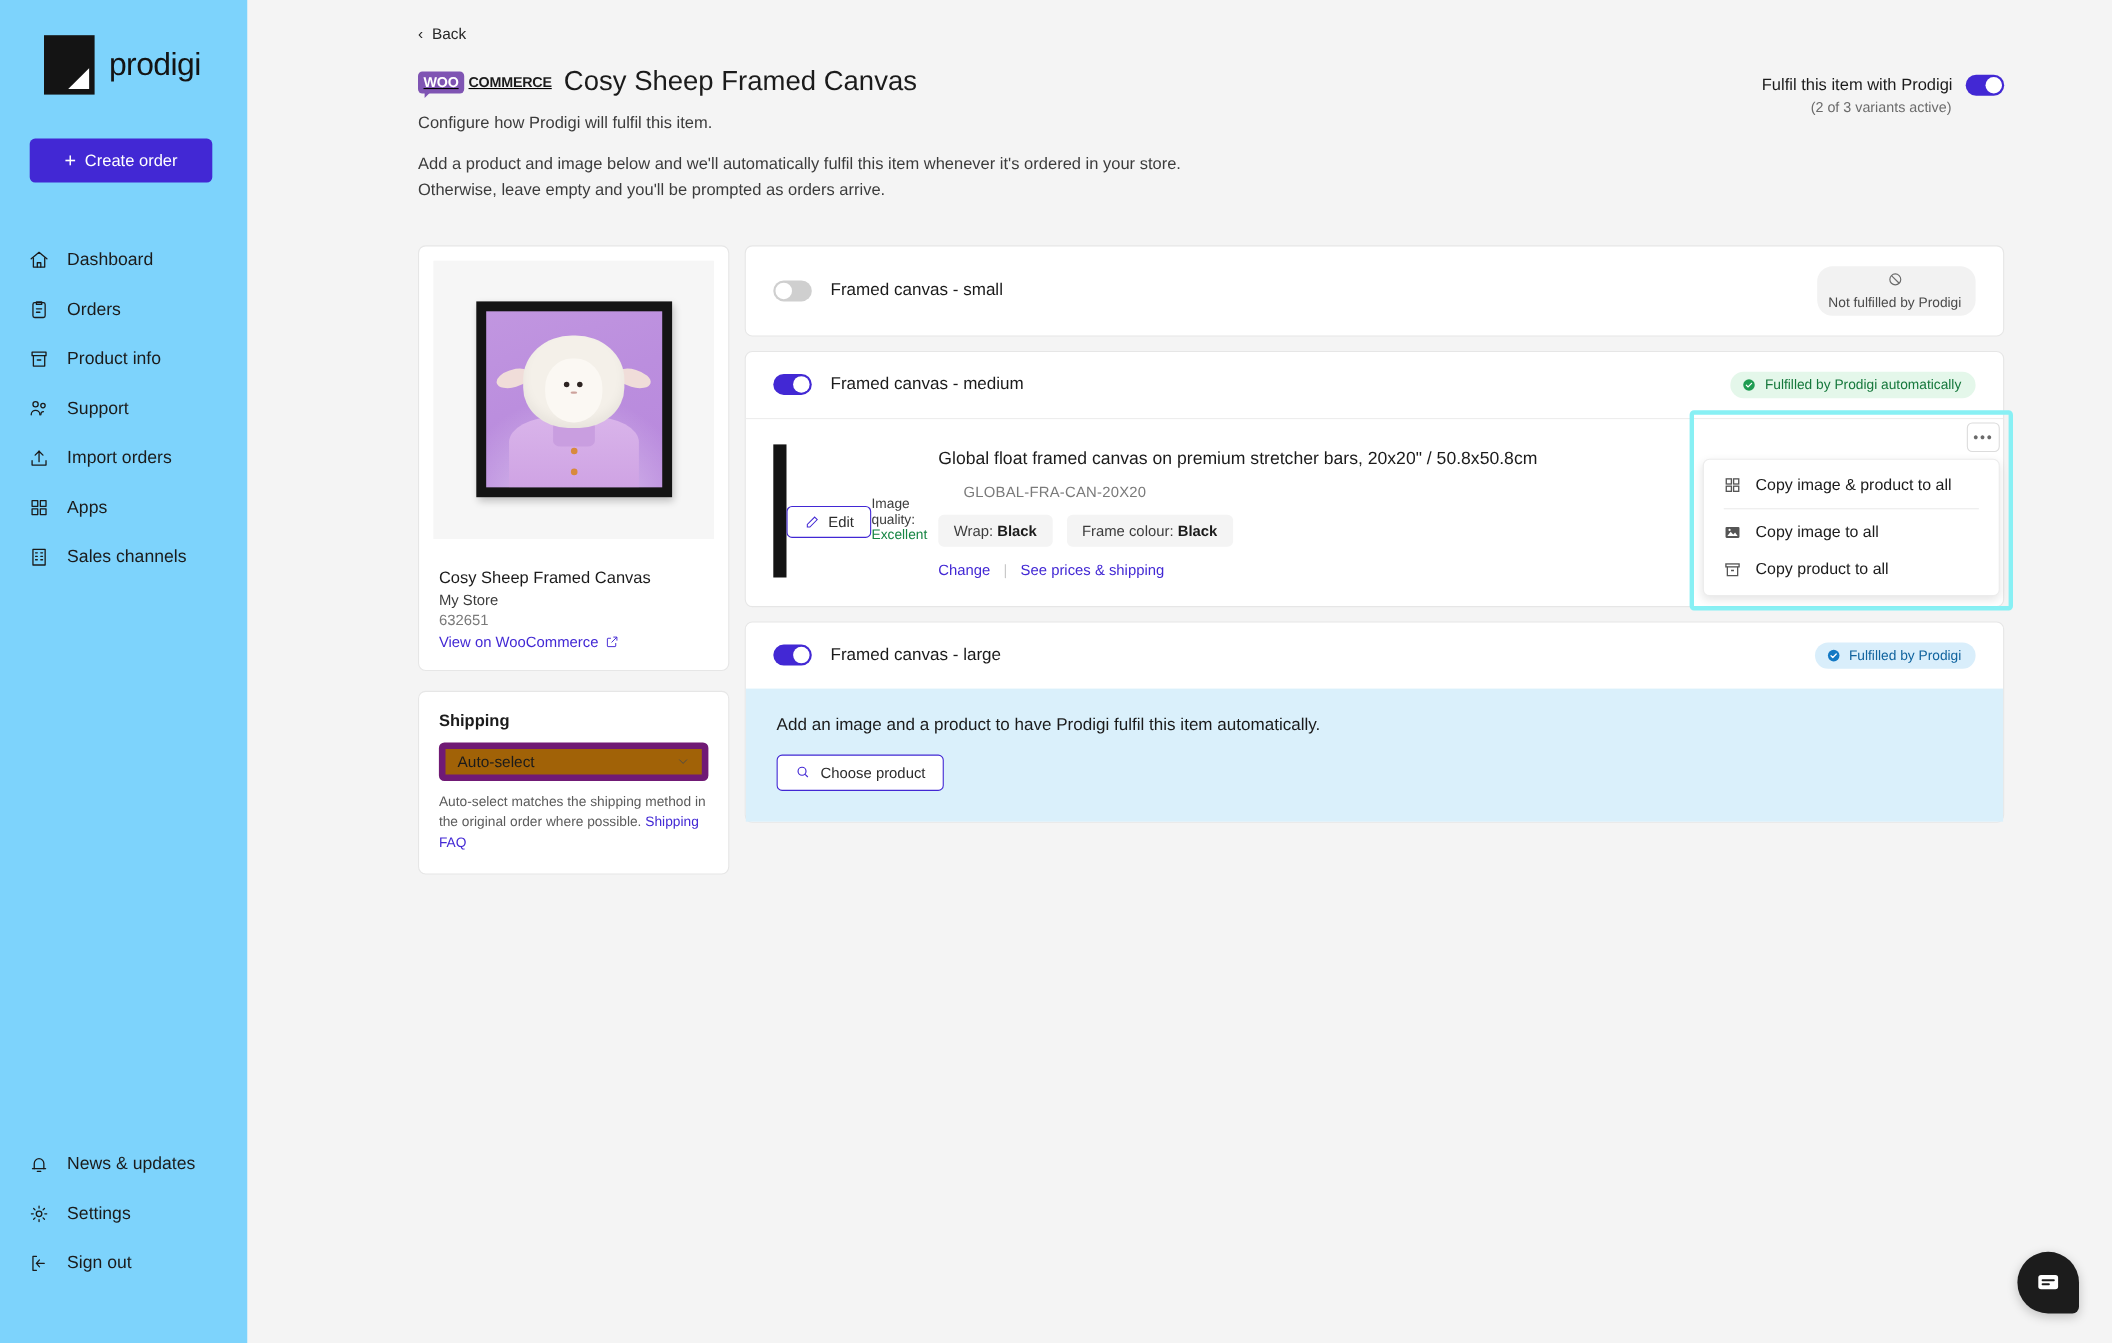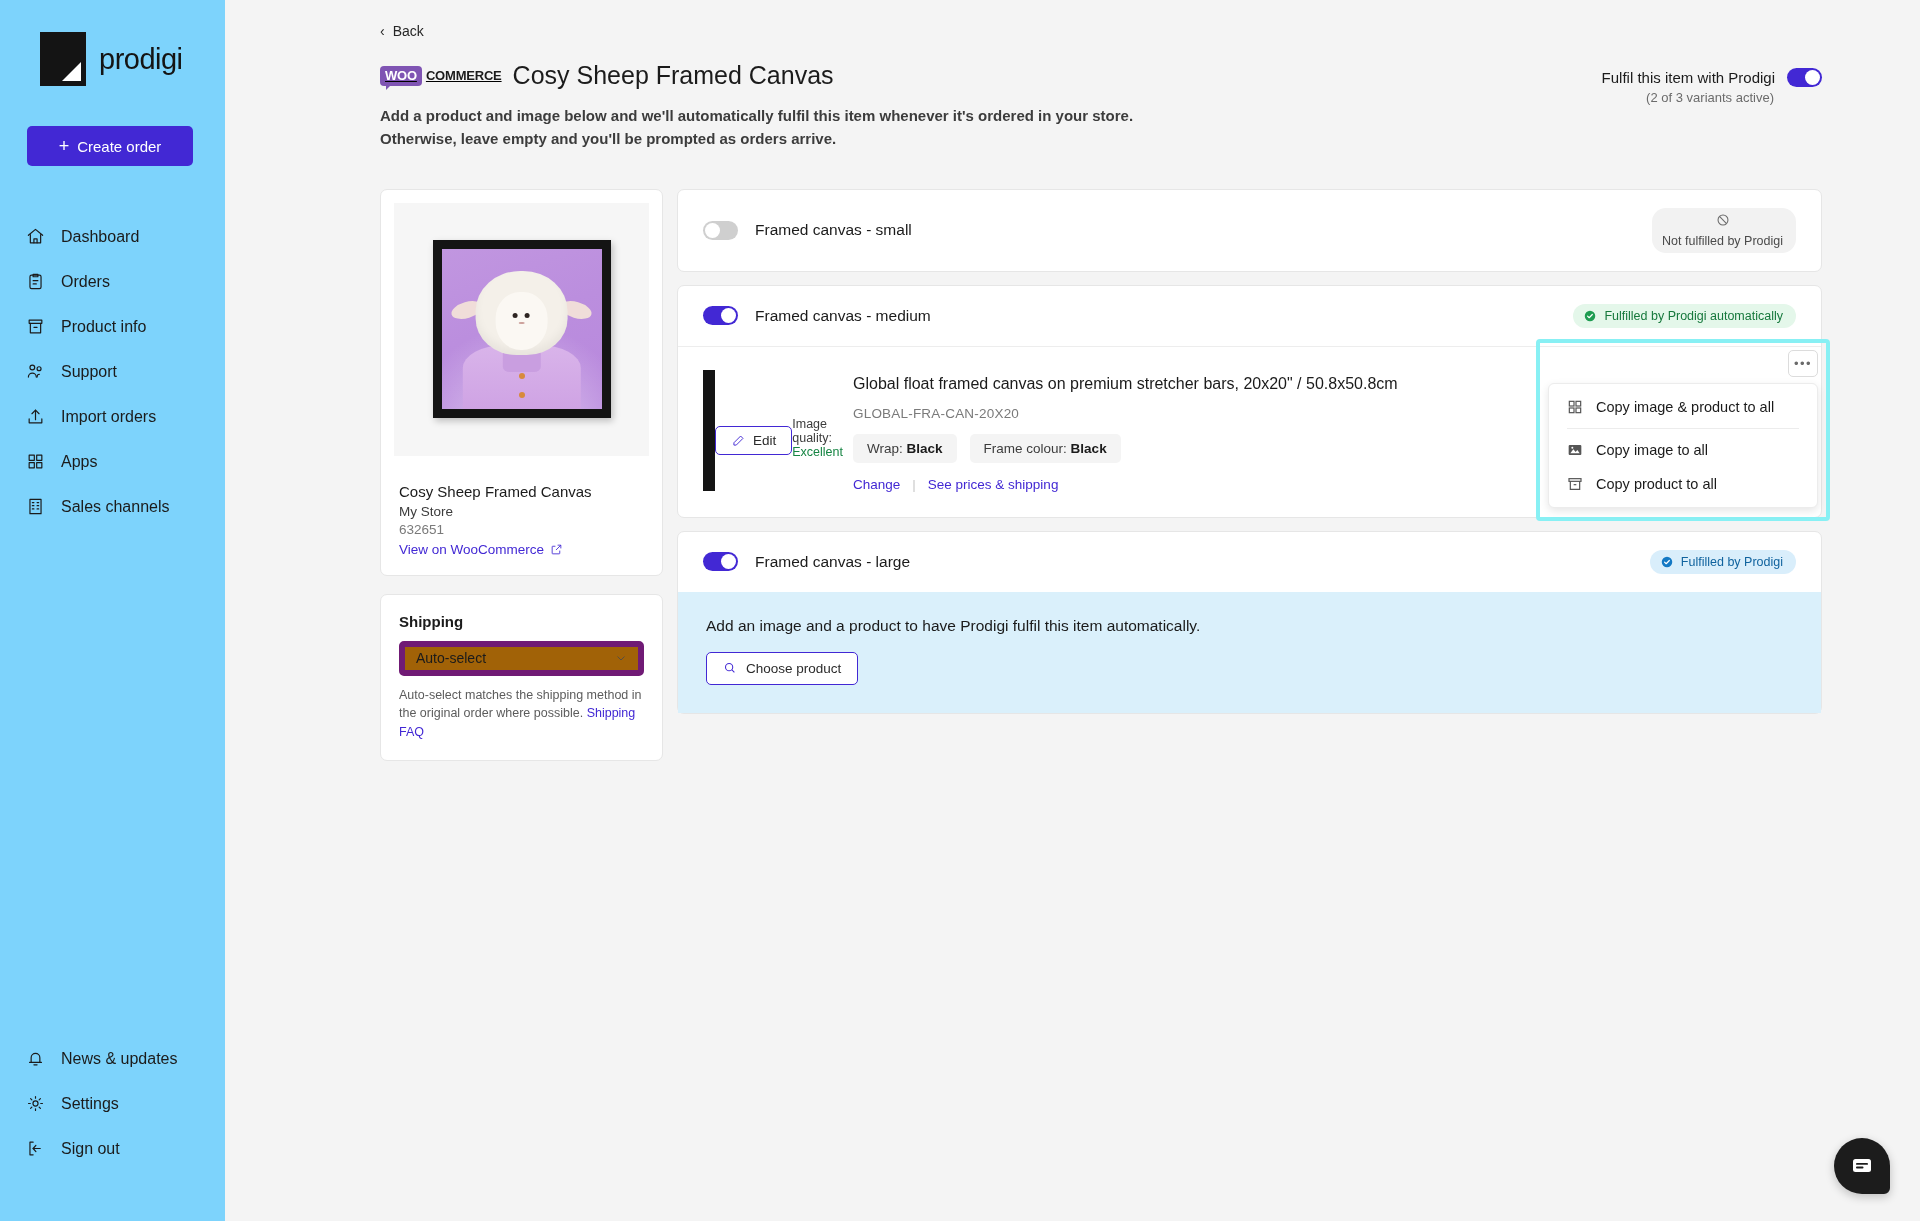--- a/index.html
+++ b/index.html
@@ -71,21 +71,21 @@
   .woo-pill::after {
     content: ""; position: absolute; left: 6px; bottom: -4px;
     width: 0; height: 0;
     border-left: 5px solid #7f54b3;
     border-bottom: 5px solid transparent;
   }
   .woo-word { font-size: 13px; font-weight: 700; color: #1b1b1b; letter-spacing: -0.2px; }
   .page-title { font-size: 25px; font-weight: 400; color: #1b1b1b; }
 
   .sub-line { font-size: 15px; color: #3c3c3c; margin-bottom: 18px; }
-  .para { font-size: 15px; color: #3c3c3c; line-height: 1.55; font-weight: bold; }
+  .para { font-size: 15px; color: #3c3c3c; line-height: 1.55; }
 
   .fulfil-toggle-box {
     position: absolute; top: 68px; right: 98px;
     display: flex; flex-direction: column; align-items: flex-end;
   }
   .fulfil-row { display: flex; align-items: center; gap: 12px; }
   .fulfil-label { font-size: 15px; color: #1b1b1b; }
   .fulfil-sub { font-size: 13px; color: #6b6b6b; margin-top: 3px; margin-right: 48px; }
 
   .switch { width: 35px; height: 19px; border-radius: 10px; position: relative; cursor: pointer; flex: 0 0 35px; }
@@ -224,21 +224,21 @@
     border: 1px solid #4228d4; color: #2b2b2b; background: #fff;
     border-radius: 5px; padding: 6px 15px; font-size: 13.5px;
     cursor: pointer; font-family: inherit;
   }
   .edit-ico { width: 14px; height: 14px; stroke: #4228d4; fill: none; stroke-width: 1.6; }
   .img-quality { font-size: 12.5px; color: #3c3c3c; margin-top: 14px; }
   .img-quality b { color: #168543; font-weight: 400; }
 
   .detail-col { flex: 1; padding-top: 2px; max-width: 560px; }
   .detail-title { font-size: 16px; color: #1b1b1b; line-height: 1.45; }
-  .detail-sku { font-size: 13.5px; color: #7a7a7a; margin-top: 11px; letter-spacing: .2px; }
+  .detail-sku { font-size: 13.5px; color: #7a7a7a; margin-top: 11px; letter-spacing: .2px; margin-left: 23px; }
   .attr-row { display: flex; gap: 13px; margin-top: 13px; }
   .attr-pill { background: #f4f4f4; border-radius: 5px; padding: 7px 14px; font-size: 13.5px; color: #3c3c3c; }
   .attr-pill b { color: #1b1b1b; font-weight: 700; }
   .link-row { display: flex; align-items: center; gap: 12px; margin-top: 14px; font-size: 13.5px; }
   .link-row a { color: #4228d4; text-decoration: none; cursor: pointer; }
   .link-div { color: #c9c9c9; }
 
   
   .menu-wrap {
     position: absolute; top: -8px; right: -9px;
@@ -430,20 +430,21 @@
       </div>
 
       <div class="title-row">
         <span class="woo-badge">
           <span class="woo-pill">WOO</span>
           <span class="woo-word">COMMERCE</span>
         </span>
         <h1 class="page-title">Cosy Sheep Framed Canvas</h1>
       </div>
 
+      <div class="sub-line">Configure how Prodigi will fulfil this item.</div>
       <div class="para">Add a product and image below and we'll automatically fulfil this item whenever it's ordered in your store.</div>
       <div class="para">Otherwise, leave empty and you'll be prompted as orders arrive.</div>
 
       <div class="cols">
 
         <div class="left-col">
 
           <div class="card">
             <div class="preview-box">
               <div class="preview-inner">

